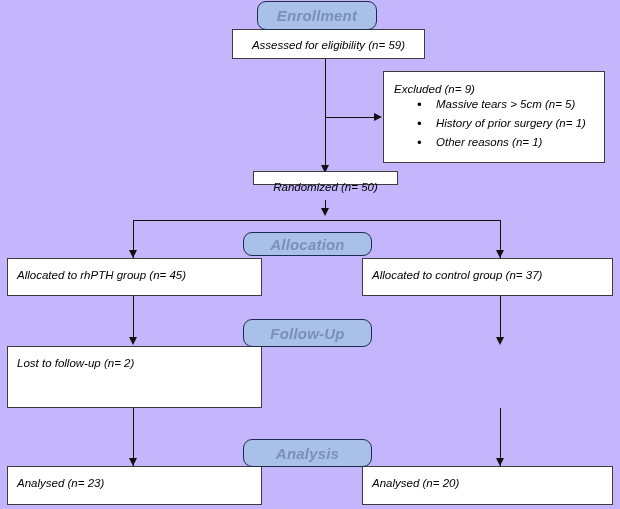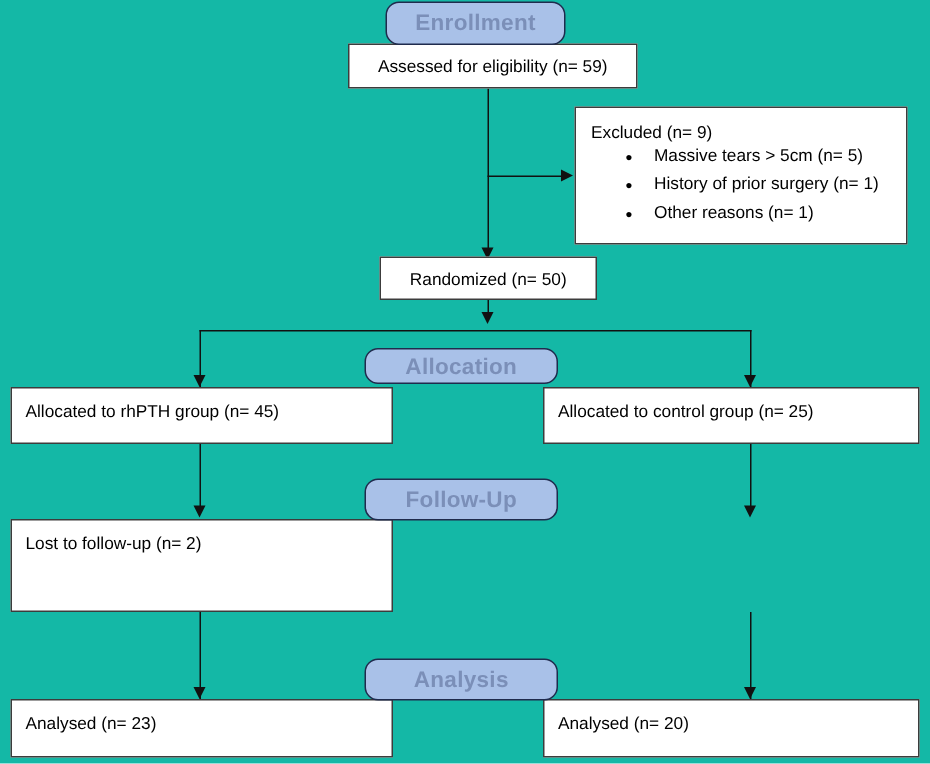--- a/index.html
+++ b/index.html
@@ -8,22 +8,23 @@
     padding: 0;
     background: #ffffff;
   }
   body {
     font-family: "Liberation Sans", sans-serif;
   }
   #diagram {
     position: relative;
     width: 620px;
     height: 509px;
-    background: #14b8a6;
+    background: #c4b5fd;
     overflow: hidden;
+    font-style: italic;
   }
   
   .stage-banner {
     position: absolute;
     box-sizing: border-box;
     background: #a9c1e8;
     border: 1.5px solid #1f2b4d;
     border-radius: 9px;
     display: flex;
     align-items: center;
@@ -140,42 +141,42 @@
 
   <div class="node-box" style="left:383px; top:71px; width:222px; height:92px;">
     <div class="excl-title">Excluded (n= 9)</div>
     <ul class="excl-list">
       <li>Massive tears &gt; 5cm (n= 5)</li>
       <li>History of prior surgery (n= 1)</li>
       <li>Other reasons (n= 1)</li>
     </ul>
   </div>
 
-  <div class="node-box centered" style="left:253px; top:171px; width:145px; height:29px;">
+  <div class="node-box centered" style="left:253px; top:171px; width:145px; height:14px;">
     <div class="box-text" style="top:8px;">Randomized (n= 50)</div>
   </div>
 
   <div class="v-line" style="left:325px; top:200px; height:12px;"></div>
   <div class="arrow-down" style="left:320.5px; top:208px;"></div>
   <div class="h-line" style="left:133px; top:220px; width:368px;"></div>
   <div class="v-line" style="left:133px; top:220px; height:38px;"></div>
   <div class="arrow-down" style="left:128.5px; top:250px;"></div>
   <div class="v-line" style="left:500px; top:220px; height:38px;"></div>
   <div class="arrow-down" style="left:495.5px; top:250px;"></div>
 
   <div class="stage-banner" style="left:243px; top:232px; width:129px; height:24px;">
     <span>Allocation</span>
   </div>
 
   <div class="node-box" style="left:7px; top:258px; width:255px; height:38px;">
     <div class="box-text" style="top:9px;">Allocated to rhPTH group (n= 45)</div>
   </div>
 
   <div class="node-box" style="left:362px; top:258px; width:251px; height:38px;">
-    <div class="box-text" style="top:9px;">Allocated to control group (n= 25)</div>
+    <div class="box-text" style="top:9px;">Allocated to control group (n= 37)</div>
   </div>
 
   <div class="v-line" style="left:133px; top:296px; height:44px;"></div>
   <div class="arrow-down" style="left:128.5px; top:337px;"></div>
   <div class="v-line" style="left:500px; top:296px; height:44px;"></div>
   <div class="arrow-down" style="left:495.5px; top:337px;"></div>
 
   <div class="stage-banner" style="left:243px; top:319px; width:129px; height:28px;">
     <span>Follow-Up</span>
   </div>

